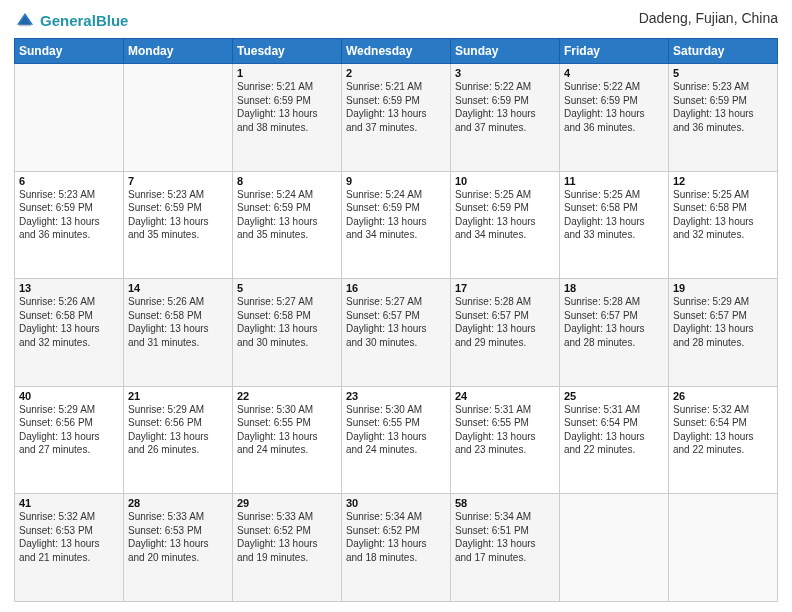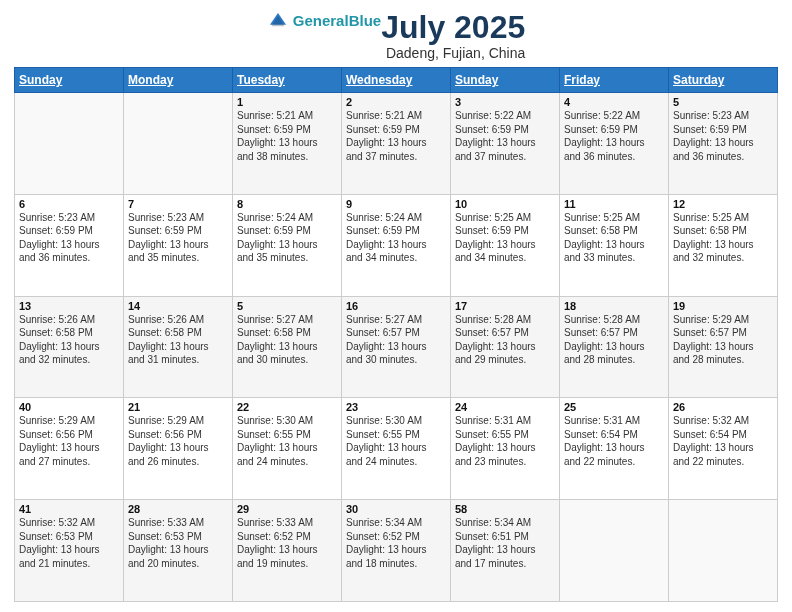--- a/index.html
+++ b/index.html
@@ -9,21 +9,20 @@
       font-family: Arial, sans-serif;
       background: #fff;
       overflow: hidden;
     }
     .page {
       width: 792px;
       height: 612px;
       padding: 10px 14px 10px 14px;
       display: flex;
       flex-direction: column;
-      align-items: center;
     }
     .header {
       display: flex;
       justify-content: space-between;
       align-items: flex-start;
       margin-bottom: 6px;
     }
     .logo {
       display: flex;
       align-items: center;
@@ -63,21 +62,20 @@
       table-layout: fixed;
     }
     .calendar thead tr th {
       background: #2979c5;
       color: #fff;
       font-size: 12px;
       font-weight: bold;
       padding: 5px 4px;
       text-align: left;
       border: 1px solid #1a5fa8;
-      text-decoration: underline;
     }
     .calendar tbody tr td {
       border: 1px solid #ccc;
       vertical-align: top;
       padding: 3px 4px;
       font-size: 9.5px;
       color: #222;
       height: 88px;
     }
     .calendar tbody tr:nth-child(odd) td {
@@ -110,21 +108,20 @@
     <div class="logo">
       <svg class="logo-icon" viewBox="0 0 30 30">
         <polygon points="15,4 26,20 4,20" fill="#2979c5"></polygon>
         <polygon points="15,8 24,22 6,22" fill="#1a3a5c" opacity="0.3"></polygon>
       </svg>
       <div class="logo-text">
         <div><span>General</span><span style="color:#2196a8">Blue</span></div>
       </div>
     </div>
     <div class="title-block">
-      <div class="month-year">July 2025</div>
       <div class="location">Dadeng, Fujian, China</div>
     </div>
   </div>
 
   <table class="calendar">
     <thead>
       <tr>
       <th>Sunday</th>
           <th>Monday</th>
           <th>Tuesday</th>

